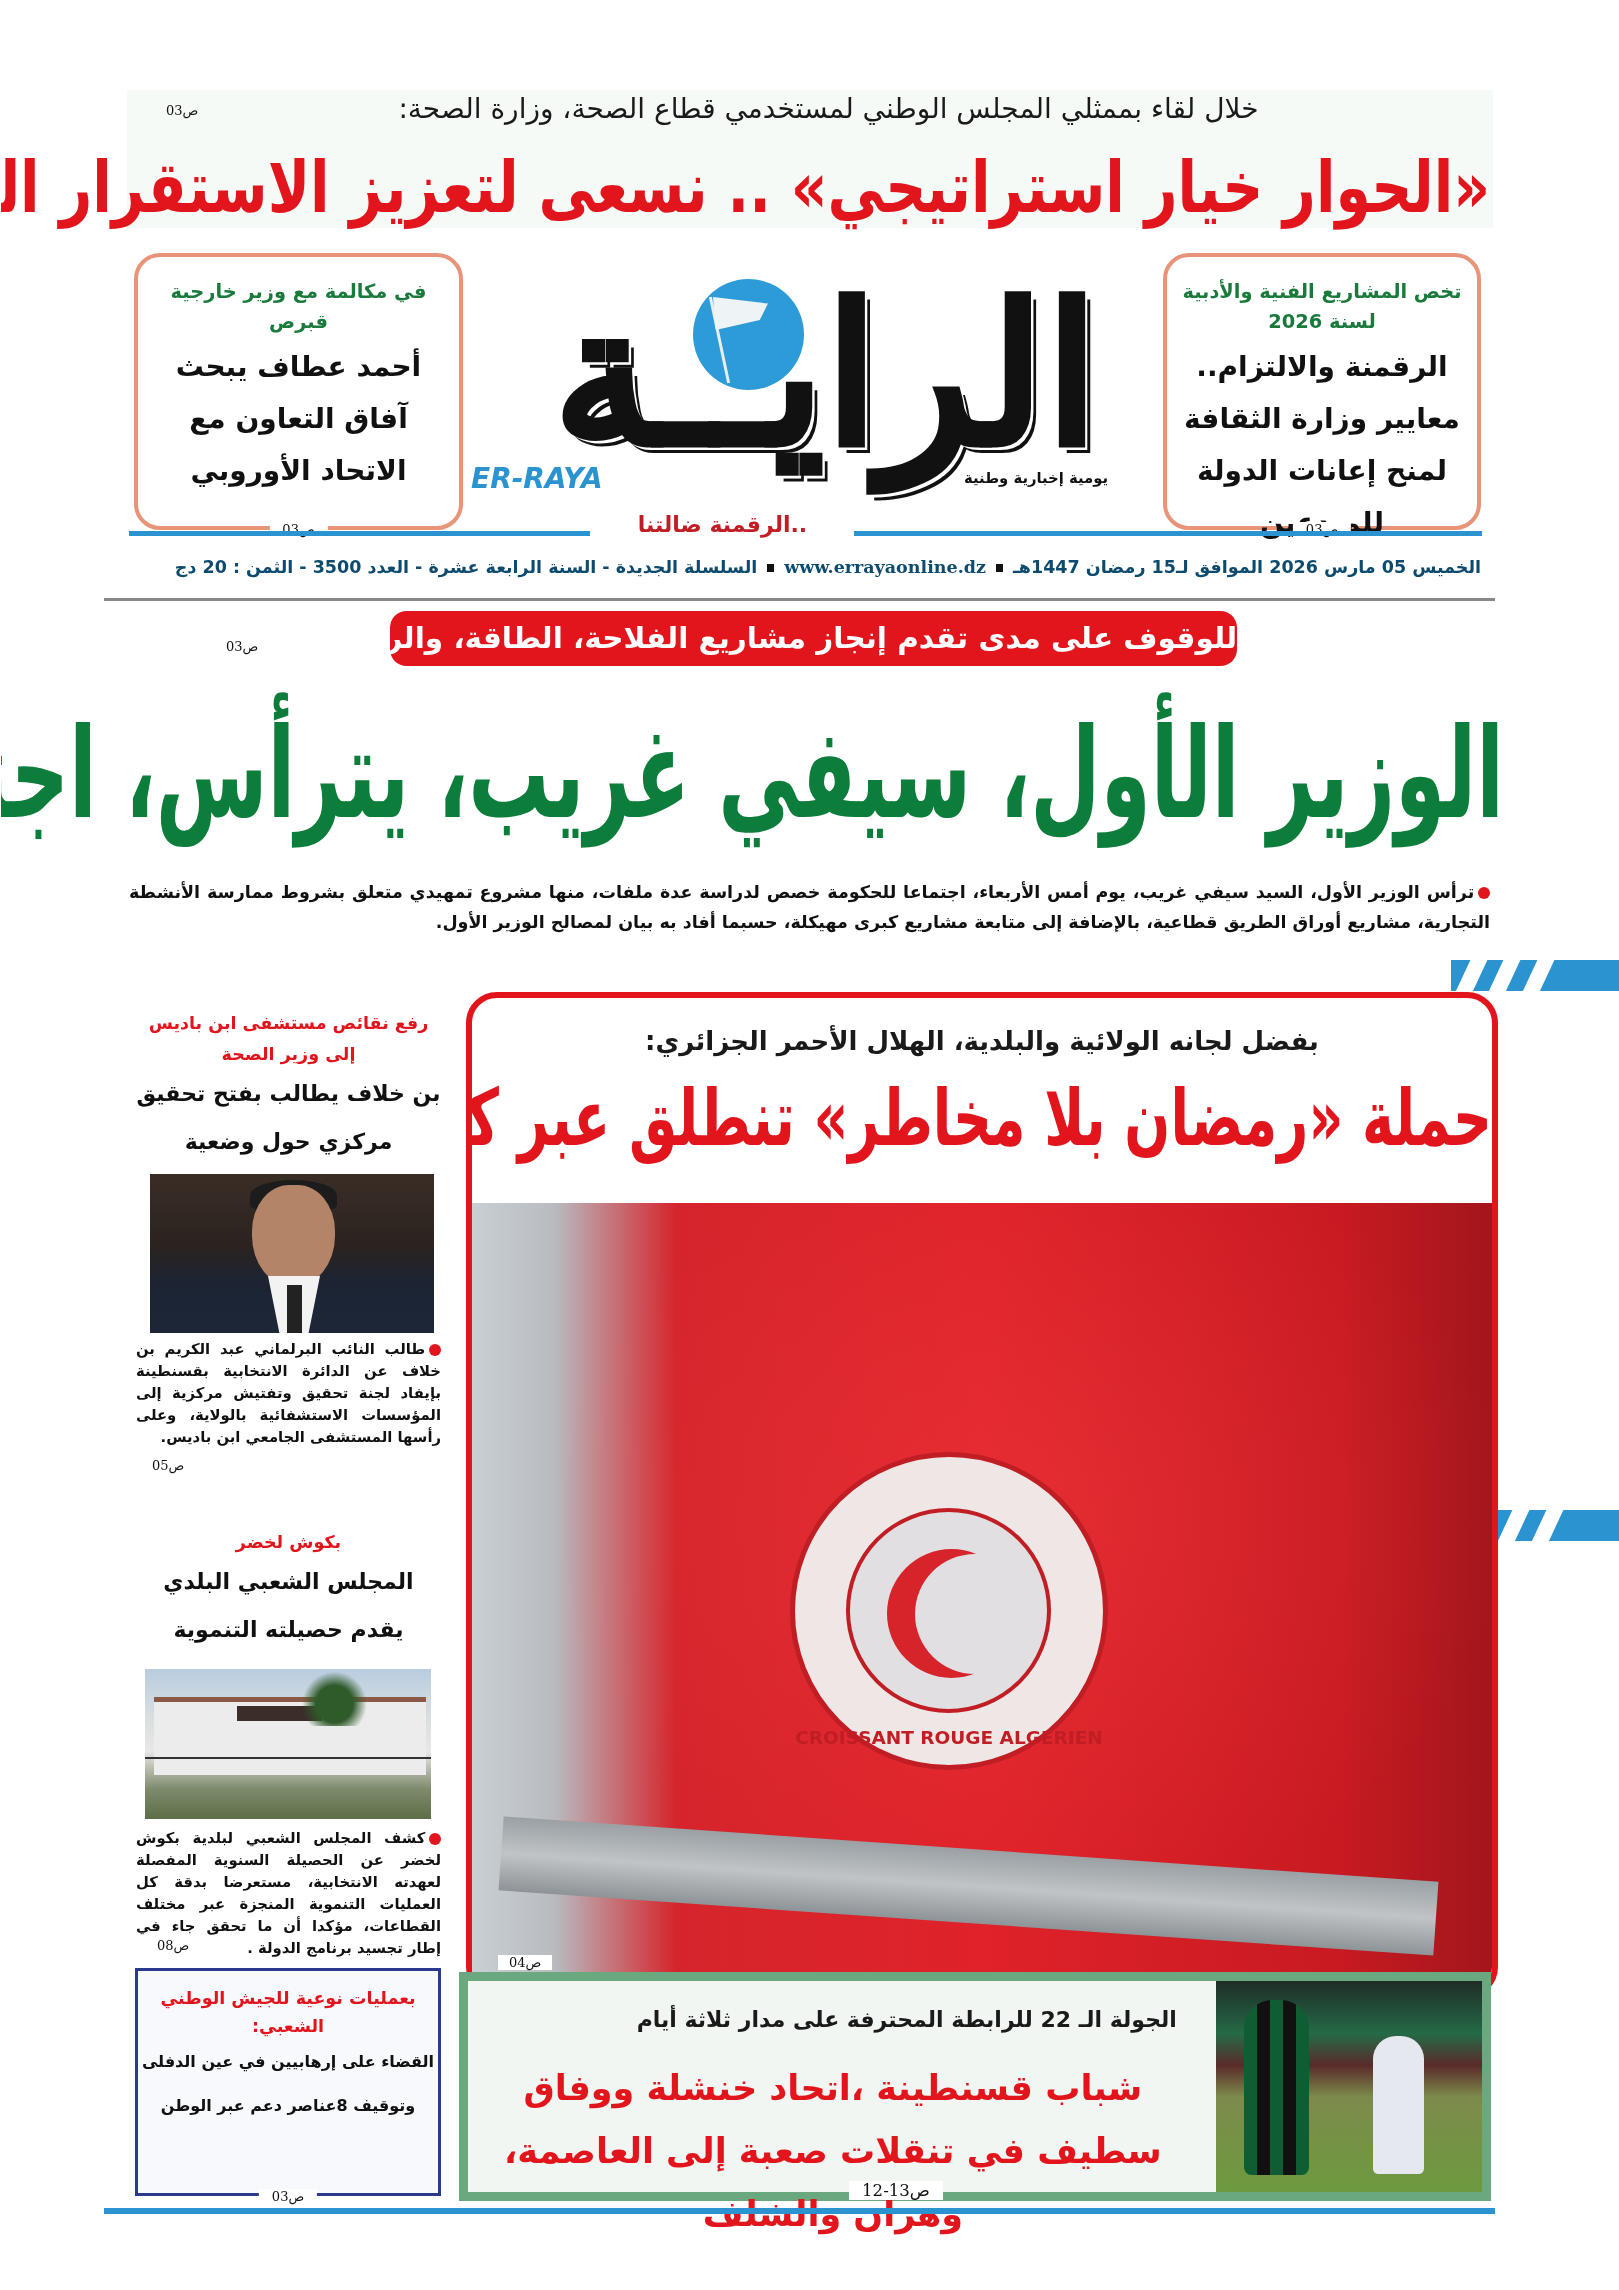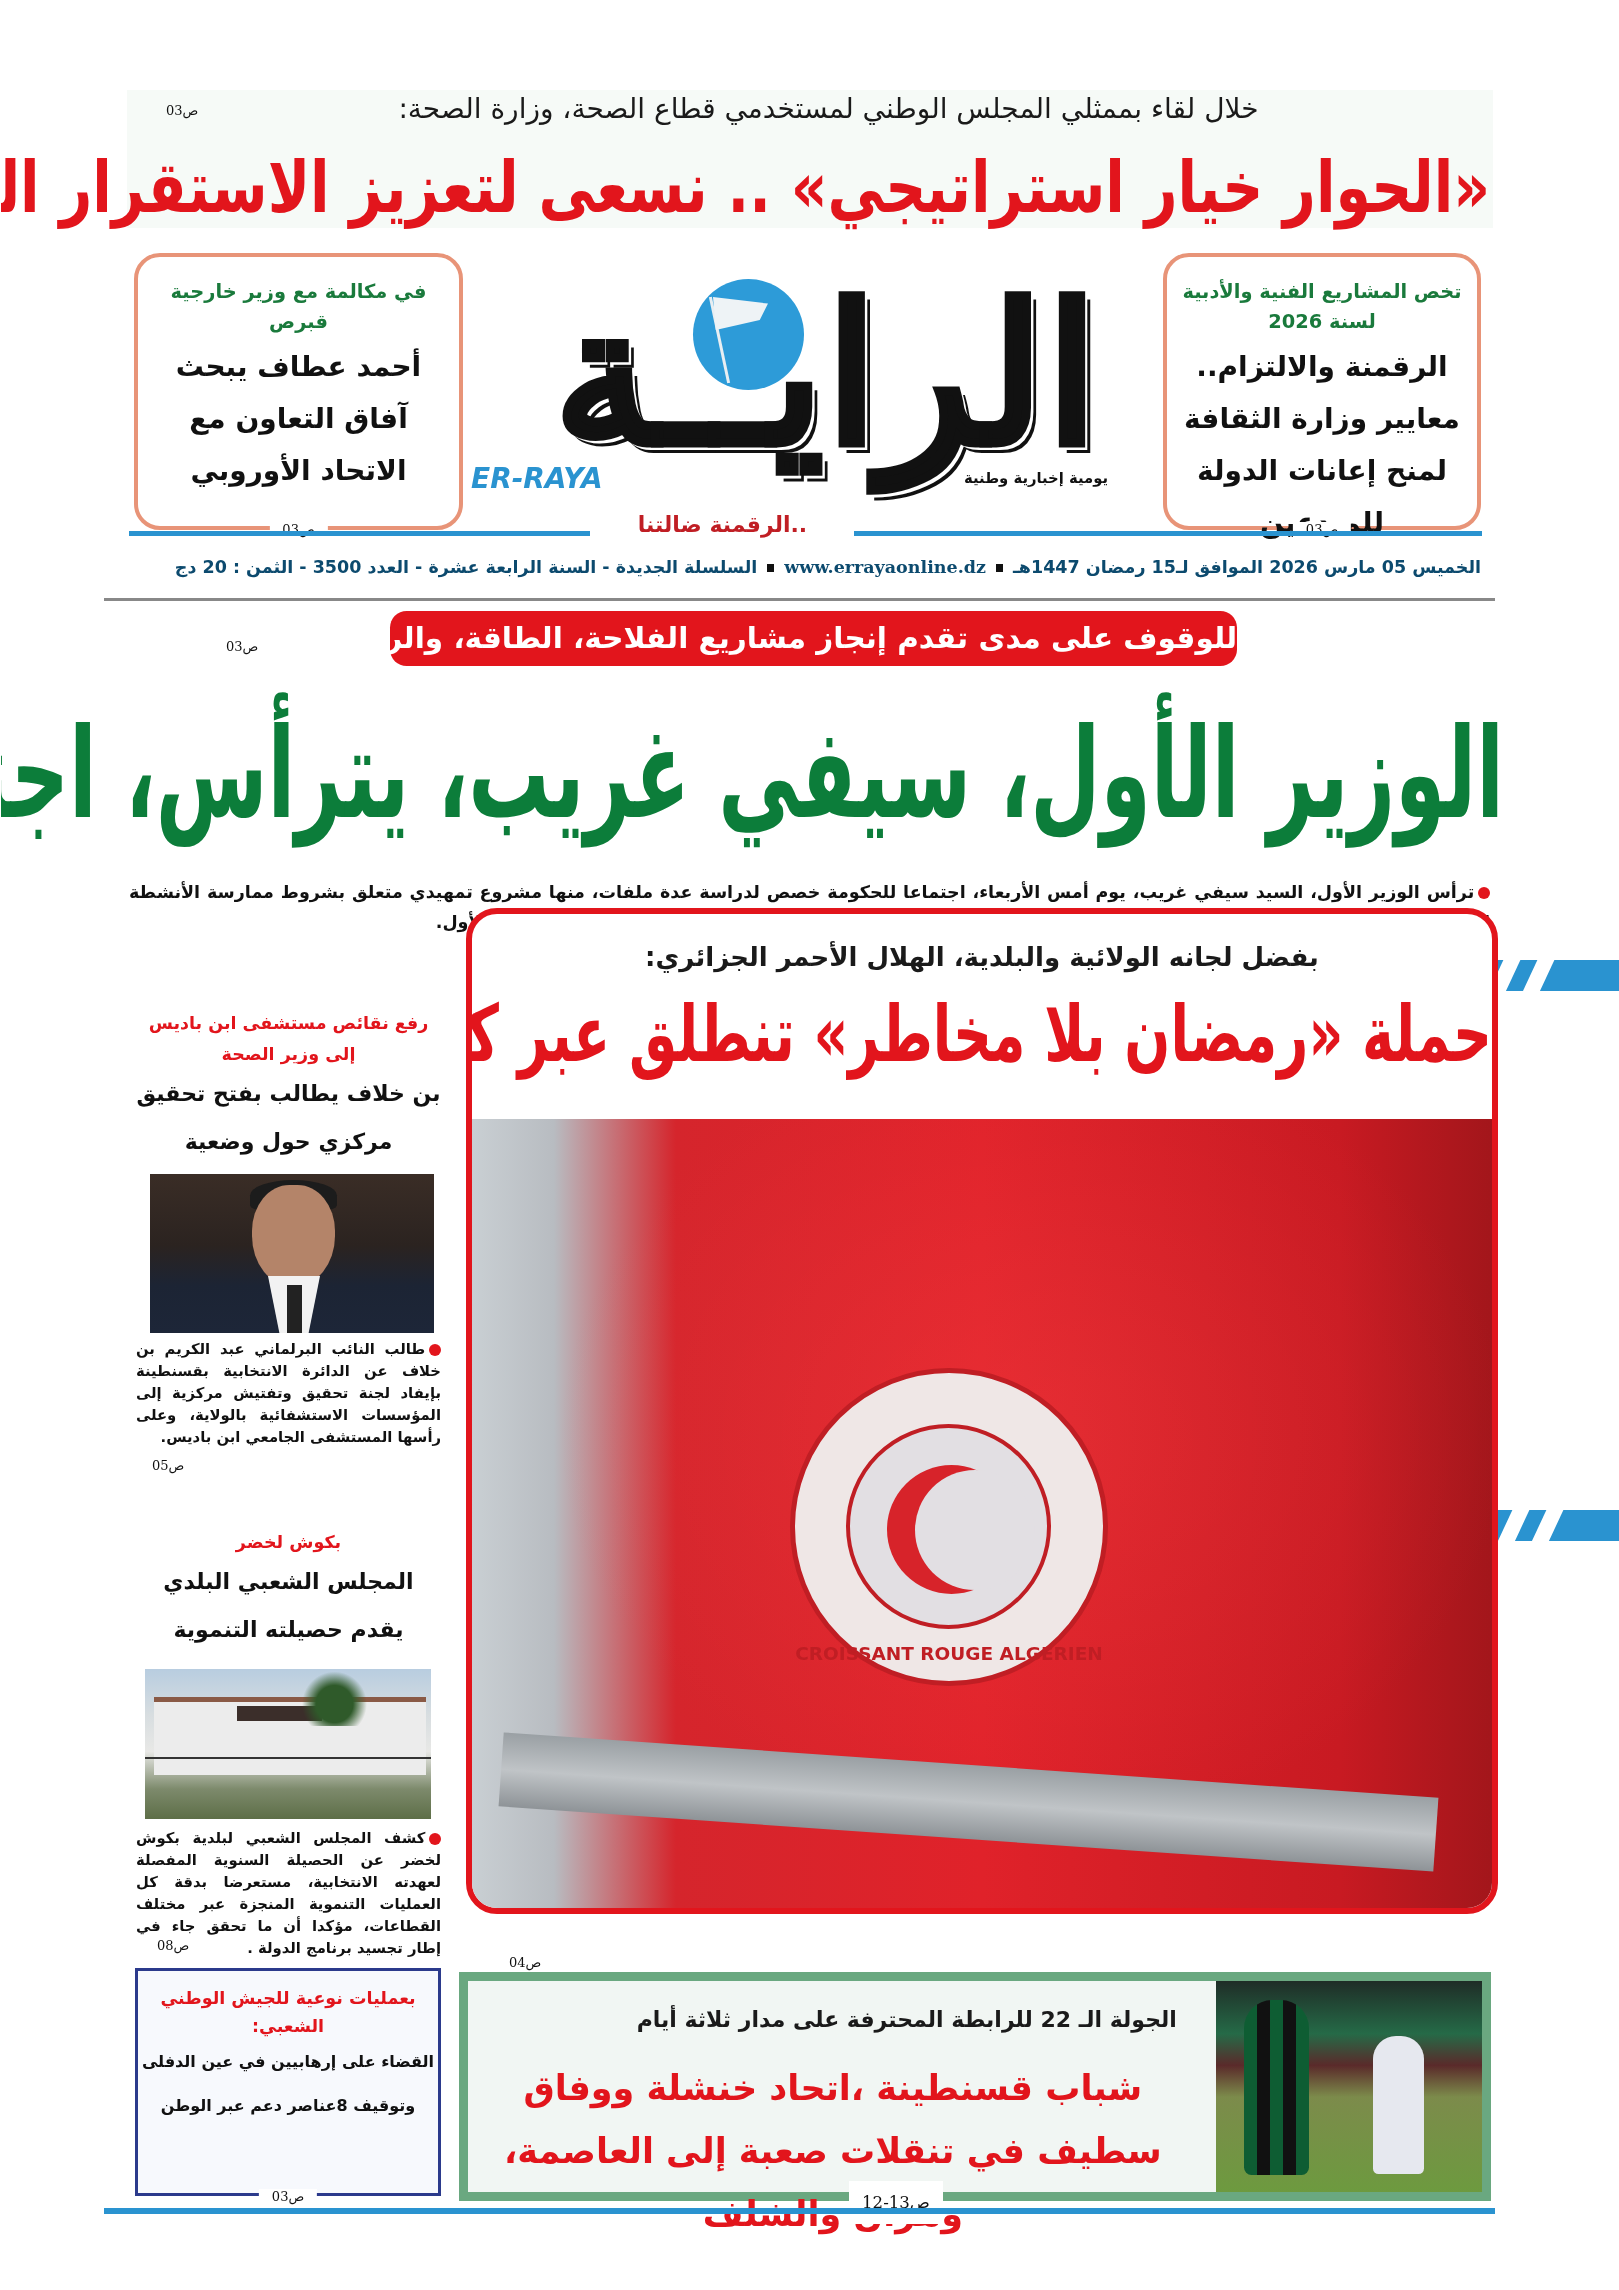--- a/index.html
+++ b/index.html
@@ -77,42 +77,42 @@
   #skikda-photo .fence { position: absolute; left: 0; top: 88px; width: 286px; height: 28px; border-top: 2.8px solid #333; }
   #skikda-body { left: 136px; width: 305px; top: 1827px; }
   #skikda-ref { left: 157px; top: 1938px; }
 
   
   #army-box { left: 135px; top: 1968px; width: 306px; height: 228px; border: 3.7px solid #2b3a8c; background: #f7f9fd; }
   #army-box .col-kicker { margin-top: 13px; line-height: 28px; }
   #army-box .col-headline { font-size: 16px; line-height: 44px; }
 
   
-  #feature { left: 466px; top: 908px; width: 1032px; height: 1006px; border: 6.5px solid #e2151c; border-radius: 31px; overflow: hidden; background: #fff; }
+  #feature { left: 466px; top: 992px; width: 1032px; height: 1006px; border: 6.5px solid #e2151c; border-radius: 31px; overflow: hidden; background: #fff; }
   #feature-kicker { position: absolute; left: 0; right: 0; top: 28px; text-align: center; font-size: 26px; font-weight: bold; color: #1a1a1a; }
   #feature-headline { position: absolute; left: 0; right: 0; top: 74px; text-align: center; font-size: 54px; font-weight: bold; color: #e2151c; transform: scaleY(1.45); transform-origin: top; white-space: nowrap; letter-spacing: -0.9px; }
   #feature-photo { position: absolute; left: 0; right: 0; top: 205px; bottom: 0; background: linear-gradient(90deg, #c9cfd3 0%, #b8bcc1 8%, #d5252c 20%, #e0222a 50%, #c81a22 85%, #a3161b 100%); overflow: hidden; }
   #feature-photo .vest-shade { position: absolute; left: 0; right: 0; top: 0; bottom: 0; background: radial-gradient(ellipse at 55% 40%, rgba(255,80,80,0.25) 0%, rgba(0,0,0,0) 60%); }
   #feature-photo .reflective { position: absolute; left: 28px; right: 55px; top: 646px; height: 74px; background: linear-gradient(180deg, #9aa0a4, #c0c4c7, #8e9397); transform: rotate(4deg); }
   #feature-photo .badge { position: absolute; left: 318px; top: 249px; width: 318px; height: 318px; border-radius: 50%; background: #efe7e6; border: 5.5px solid #c01e24; }
   #feature-photo .badge-ring { position: absolute; left: 51px; top: 51px; width: 205px; height: 205px; border-radius: 50%; border: 4.6px solid #c01e24; background: #e2dfe3; }
   #feature-photo .crescent { position: absolute; left: 37px; top: 37px; width: 129px; height: 129px; border-radius: 50%; background: #d7232a; }
   #feature-photo .crescent-cut { position: absolute; left: 65px; top: 42px; width: 120px; height: 120px; border-radius: 50%; background: #e2dfe3; }
   #feature-photo .badge-label { position: absolute; left: 0; right: 0; bottom: 16.6px; text-align: center; color: #c01e24; font-weight: bold; font-size: 18.5px; direction: ltr; font-family: "DejaVu Sans", sans-serif; }
   #feature-ref { left: 498px; top: 1955px; background: #fff; padding: 0 11px; }
 
   
   #sports-box { left: 459px; top: 1972px; width: 1032px; height: 229px; background: #6aa880; padding: 9.2px; }
   #sports-inner { position: absolute; left: 9.2px; top: 9.2px; right: 9.2px; bottom: 9.2px; background: #f1f6f3; }
   #sports-photo { position: absolute; right: 0; top: 0; width: 266px; bottom: 0; background: linear-gradient(180deg, #1f2d27 0%, #256a47 25%, #5a2a2a 40%, #7c8b4b 55%, #6d9a3f 100%); overflow: hidden; }
   #sports-photo .player1 { position: absolute; left: 28px; top: 18.5px; width: 65px; height: 175px; background: linear-gradient(90deg, #0e5d33 0 20%, #111 20% 40%, #0e5d33 40% 60%, #111 60% 80%, #0e5d33 80%); border-radius: 28px 28px 7.4px 7.4px; }
   #sports-photo .player2 { position: absolute; left: 157px; top: 55px; width: 51px; height: 138px; background: #e6e8ef; border-radius: 23px 23px 5.5px 5.5px; }
   #sports-kicker { position: absolute; right: 305px; top: 26px; font-size: 22px; font-weight: bold; color: #1a1a1a; white-space: nowrap; }
   #sports-headline { position: absolute; left: 9.2px; width: 711px; top: 76px; text-align: center; font-size: 35px; font-weight: bold; color: #e2151c; line-height: 63px; }
-  #sports-ref { left: 849px; top: 2181px; background: #fff; padding: 12px 13px; font-size: 16.6px; }
+  #sports-ref { left: 849px; top: 2181px; background: #fff; padding: 0 13px; font-size: 16.6px; }
 
   #bottom-rule { left: 104px; top: 2208px; width: 1391px; height: 5.5px; background: #2a93d0; }
 </style>
 </head>
 <body>
 
 <div class="abs" id="top-banner"></div>
 <div class="abs" id="top-kicker">خلال لقاء بممثلي المجلس الوطني لمستخدمي قطاع الصحة، وزارة الصحة:</div>
 <div class="abs page-ref" id="top-ref">ص03</div>
 <div class="abs" id="top-headline">«الحوار خيار استراتيجي» .. نسعى لتعزيز الاستقرار المهني داخل القطاع</div>

